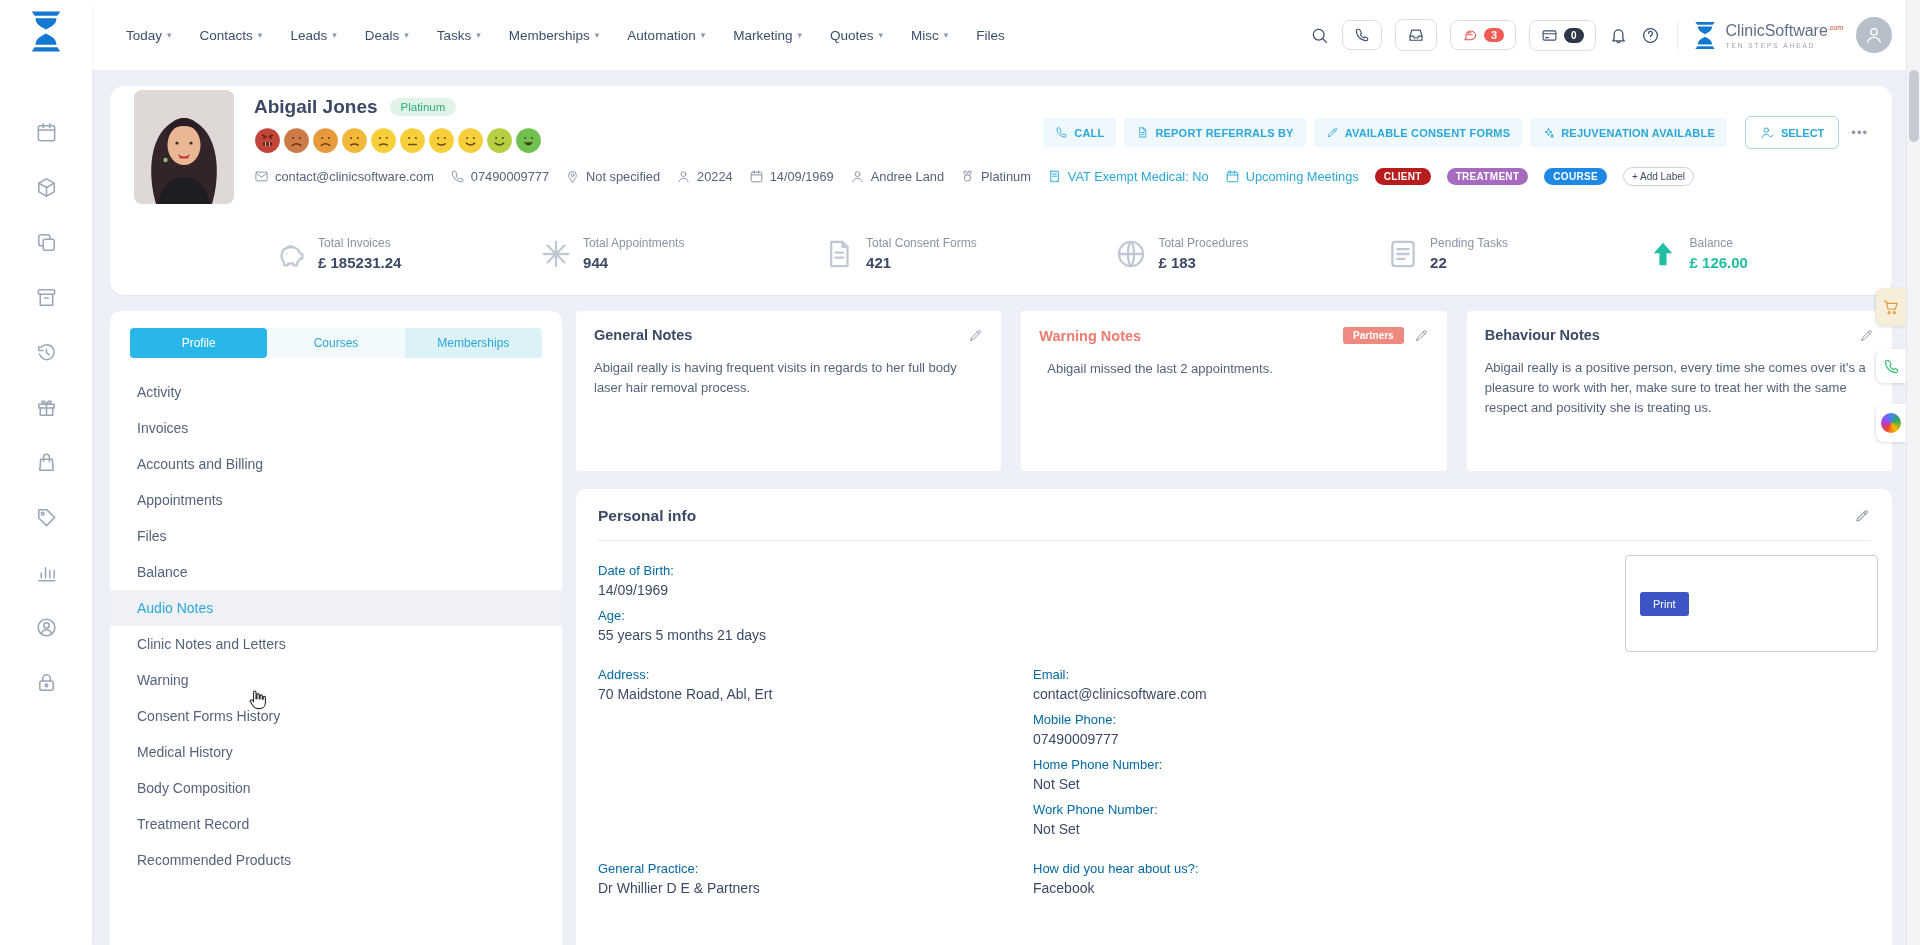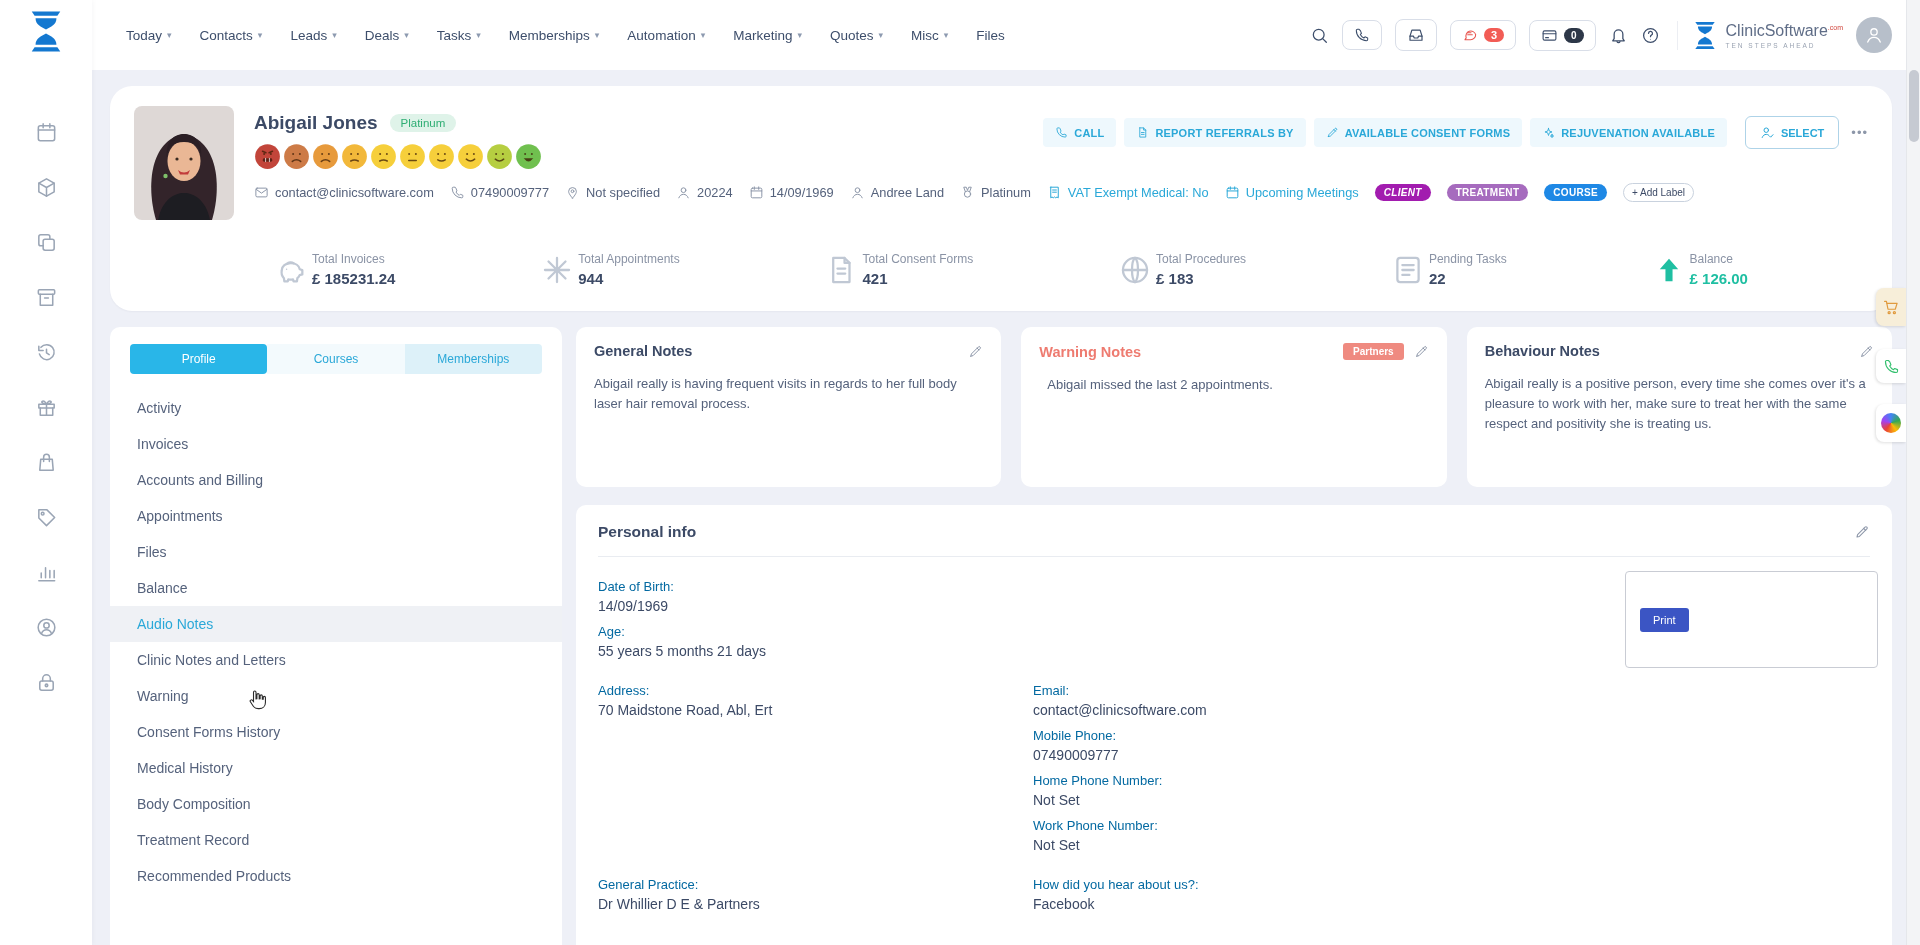--- a/index.html
+++ b/index.html
@@ -27,21 +27,21 @@
   .card-badge{background:#2d3748;color:#fff;font-size:10px;font-weight:bold;border-radius:8px;padding:2px 7px}
   .brand{display:flex;align-items:center;gap:8px;margin-left:4px;border-left:1px solid #eceef3;padding-left:14px;cursor:pointer}
   .brand-text .bn{font-size:16px;color:#5f6d87}
   .brand-text sup{font-size:7px;color:#d0433a}
   .brand-tagline{font-size:6.5px;letter-spacing:2px;color:#9aa3b2;margin-top:2px}
   .avatar{width:36px;height:36px;border-radius:50%;background:#b7bfca;display:flex;align-items:center;justify-content:center;color:#fff;cursor:pointer}
 
   
   .main{position:absolute;left:92px;top:70px;width:1814px;height:875px;padding:16px 14px 0 18px;overflow:hidden}
 
-  .client-card{background:#fff;border-radius:22px;padding:20px 24px 24px;position:relative;box-shadow:0 1px 2px rgba(20,30,60,.04)}
+  .client-card{background:#fff;border-radius:14px;padding:4px 24px 24px;position:relative;box-shadow:0 1px 2px rgba(20,30,60,.04)}
   .client-top{display:flex;gap:20px}
   .photo{width:100px;height:114px;border-radius:8px;overflow:hidden;flex:none;cursor:pointer}
   .client-info{padding-top:6px;min-width:0}
   .name-row{display:flex;align-items:center;gap:12px}
   .name-row h1{font-size:19px;font-weight:600;color:#3c4a66}
   .tier{background:#dff3e9;color:#2fae74;font-size:11.5px;padding:3px 11px;border-radius:11px}
   .moods{display:flex;gap:2px;margin-top:9px}
   .moods svg{cursor:pointer}
   .contact-row{display:flex;align-items:center;gap:16px;margin-top:13px;font-size:12.8px;color:#55627c;white-space:nowrap}
   .c-item{display:flex;align-items:center;gap:6px}
@@ -50,42 +50,42 @@
   .c-link .icn{color:#2aa8d8}
   .label-pill{font-size:10px;font-weight:bold;color:#fff;padding:3px 9px;border-radius:10px;letter-spacing:.3px;cursor:pointer}
   .add-label{font-size:10px;color:#3c4a66;border:1px solid #c9d2de;border-radius:10px;padding:3px 8px;background:#fff}
   .actions{position:absolute;top:30px;right:24px;display:flex;align-items:center;gap:8px}
   #action-btns{display:flex;align-items:center;gap:8px}
   .action-btn{display:flex;align-items:center;gap:6px;background:#eef8fd;border:none;color:#2aa8d8;font-size:11px;font-weight:bold;padding:8px 12px;border-radius:4px;letter-spacing:.2px;white-space:nowrap}
   .select-btn{display:flex;align-items:center;gap:6px;background:#fff;border:1px solid #aed3e8;color:#2aa8d8;font-size:11px;font-weight:bold;padding:8px 14px;border-radius:6px;margin-left:10px}
   .more-btn{border:none;background:none;color:#8d97a9;font-size:13px;margin-left:4px;letter-spacing:1px}
 
   .stats{display:flex;justify-content:space-between;padding:32px 120px 0 140px}
-  .stat{display:flex;align-items:center;gap:4px}
+  .stat{display:flex;align-items:center;gap:10px}
   .stat .icn{color:#c0c8d4}
   .stat-label{font-size:12px;color:#8a93a5}
   .stat-value{font-size:15px;font-weight:bold;color:#3c4a66;margin-top:4px}
   .stat.hl .icn{color:#1fbfa2}
   .stat.hl .stat-value{color:#1fbfa2}
 
   .columns{display:flex;gap:14px;margin-top:16px;align-items:flex-start}
 
   .left-panel{width:452px;background:#fff;border-radius:10px;padding:17px 0 10px;flex:none;height:690px}
   .tabs{display:flex;margin:0 20px}
   .tab{flex:1;text-align:center;font-size:12px;padding:8px 0;color:#2aa8d8;cursor:pointer}
   .tab.active{background:#29b6e8;color:#fff;border-radius:4px}
   .tab.t1{background:#f3fafd}
   .tab.t2{background:#ddf1f9;border-radius:0 4px 4px 0}
   .panel-list{margin-top:16px}
   .p-item{padding:10px 27px;font-size:14px;color:#55627c;cursor:pointer}
   .p-item.active{background:#eff1f5;color:#2aa8d8}
 
   .right-col{flex:1;display:flex;flex-direction:column;gap:18px;min-width:0}
   .notes-row{display:flex;gap:20px}
-  .note-card{flex:1;background:#fff;border-radius:10px;padding:16px 18px;height:160px}
+  .note-card{flex:1;background:#fff;border-radius:4px;padding:16px 18px;height:160px}
   .note-head{display:flex;align-items:center}
   .note-title{font-size:14.5px;font-weight:600;color:#3c4a66;flex:1}
   .note-card.warning .note-title{color:#ee7b70}
   .imp-badge{background:#ef8a80;color:#fff;font-size:10px;font-weight:bold;padding:3px 10px;border-radius:3px;margin-right:10px}
   .note-pencil{color:#8d97a9;display:flex;cursor:pointer}
   .note-body{margin-top:15px;font-size:13px;line-height:1.55;color:#55627c}
   .note-card.warning .note-body{padding-left:8px}
 
   .personal-card{background:#fff;border-radius:10px;padding:18px 22px;position:relative;height:490px}
   .pc-head{display:flex;align-items:center;justify-content:space-between}
@@ -483,21 +483,21 @@
               </svg>
               <span>VAT Exempt Medical: No</span>
             </span>
             <span class="c-item c-link">
               <svg class="icn" width="15" height="15" viewBox="0 0 24 24" fill="none" stroke="currentColor" stroke-width="1.6" stroke-linecap="round" stroke-linejoin="round">
                 <rect x="3.5" y="5" width="17" height="15.5" rx="2"></rect>
                 <path d="M3.5 9.5h17M8.5 3v4M15.5 3v4"></path>
               </svg>
               <span>Upcoming Meetings</span>
             </span>
-            <span class="label-pill" style="background: #a21caf; font-style: italic;">CLIENT</span>
+            <span class="label-pill" style="background: #b91c1c;">CLIENT</span>
             <span class="label-pill" style="background: rgb(166, 107, 190);">TREATMENT</span>
             <span class="label-pill" style="background: rgb(30, 136, 229);">COURSE</span>
             <button class="add-label">+ Add Label</button>
           </div>
       </div>
     </div>
     <div class="actions">
       <span id="action-btns">
           <button class="action-btn">
             <svg class="icn" width="13" height="13" viewBox="0 0 24 24" fill="none" stroke="currentColor" stroke-width="1.6" stroke-linecap="round" stroke-linejoin="round">

